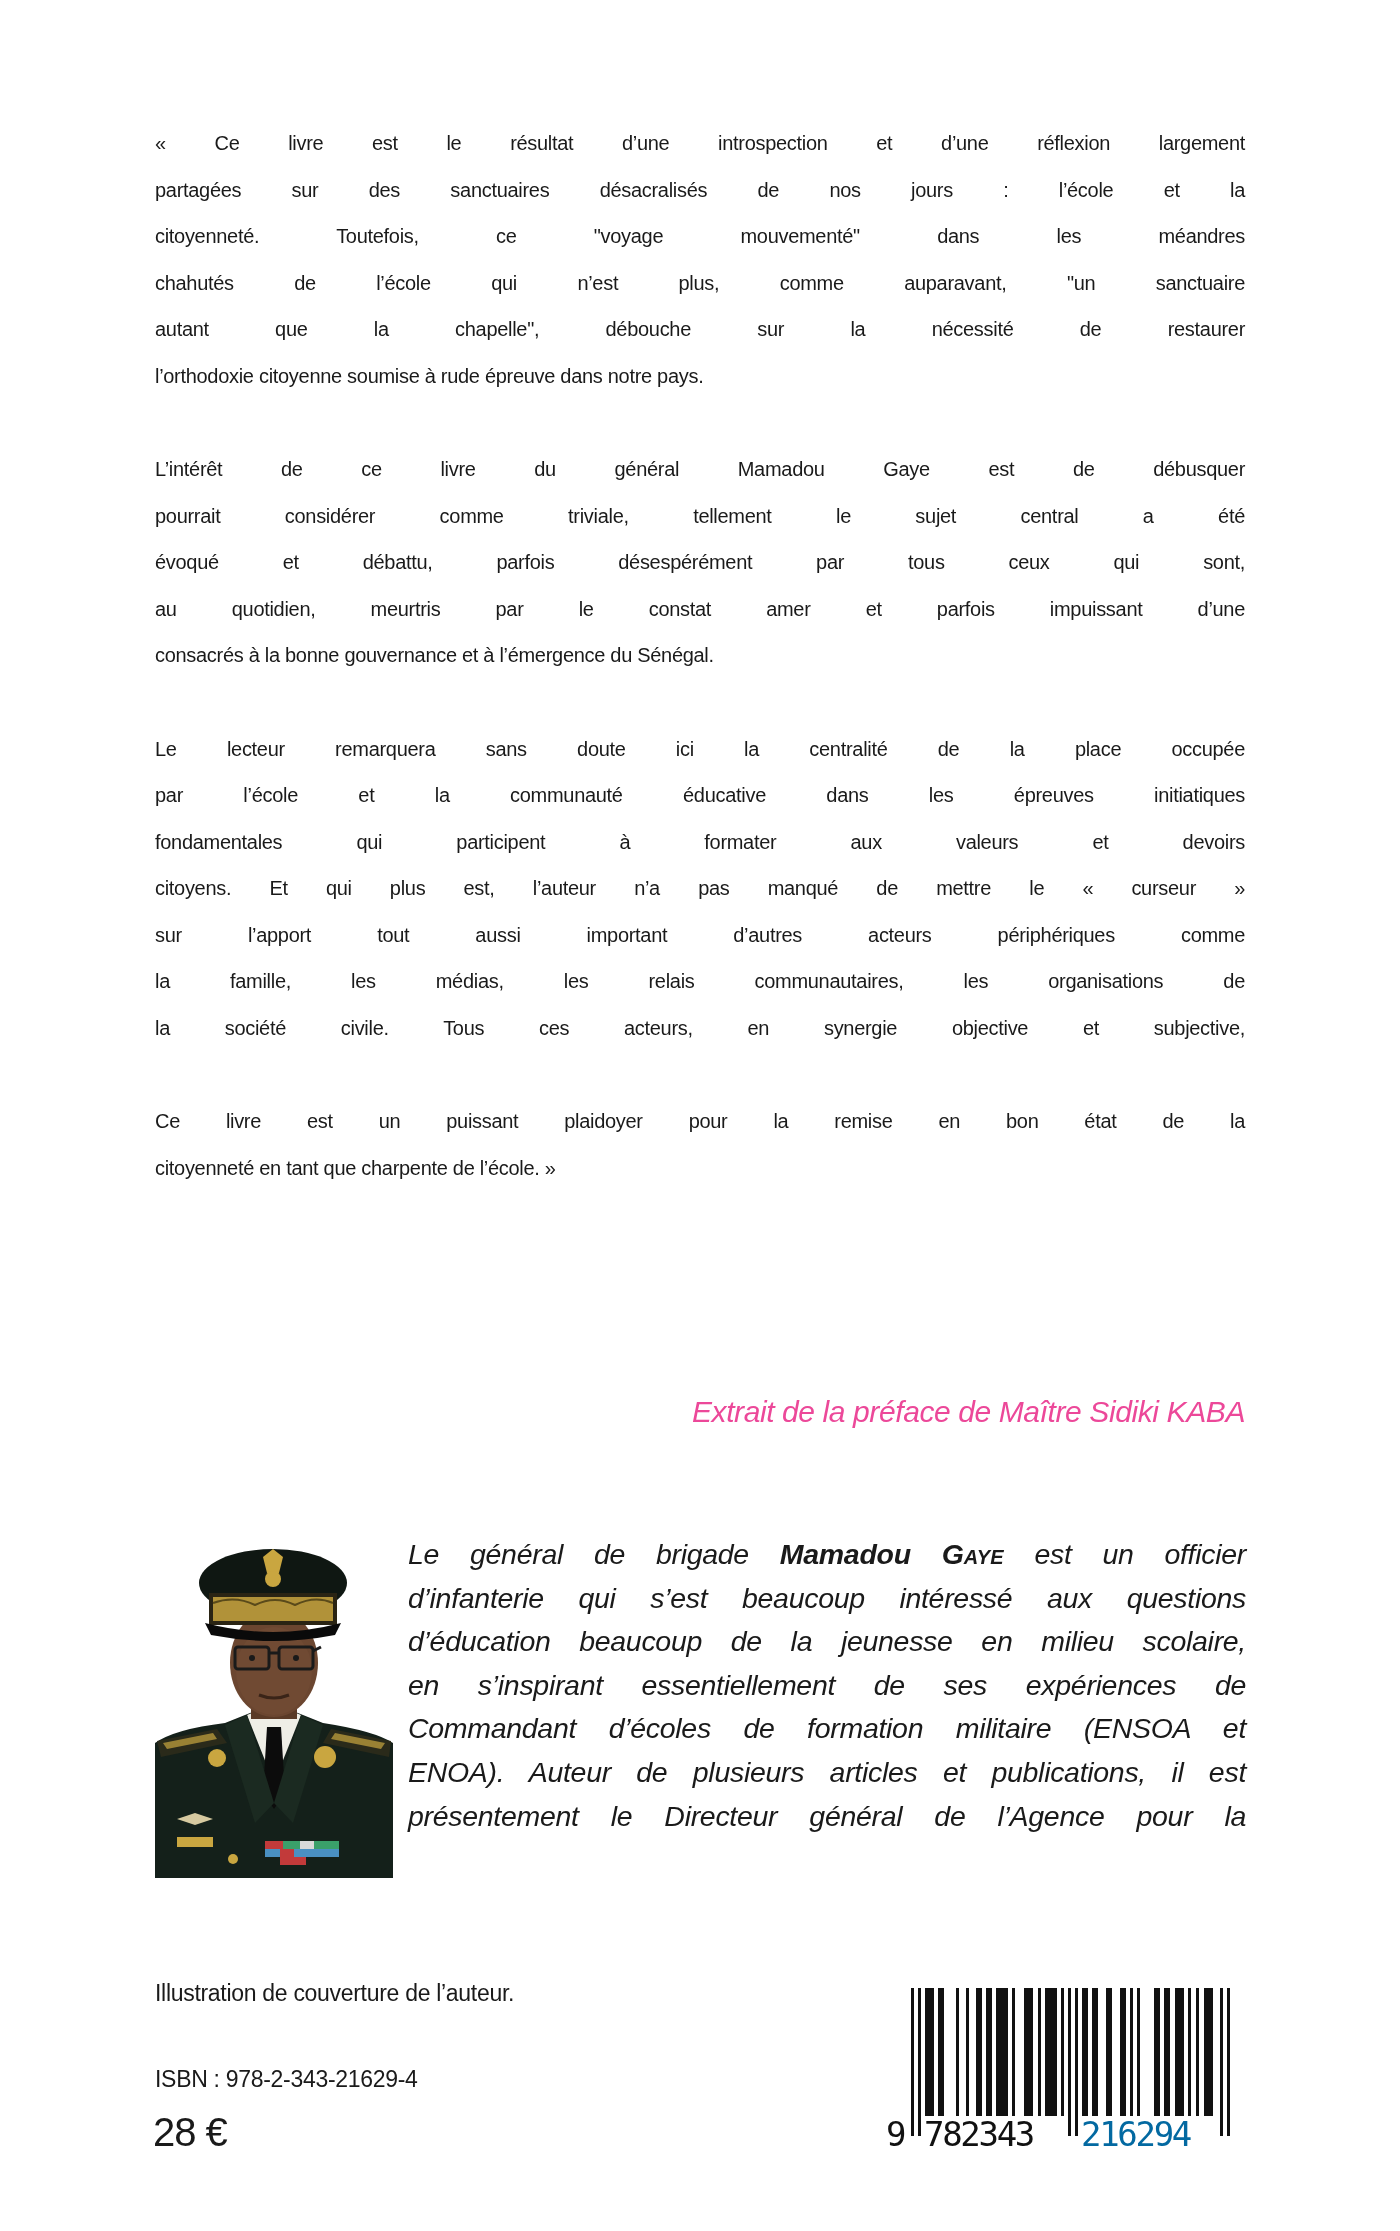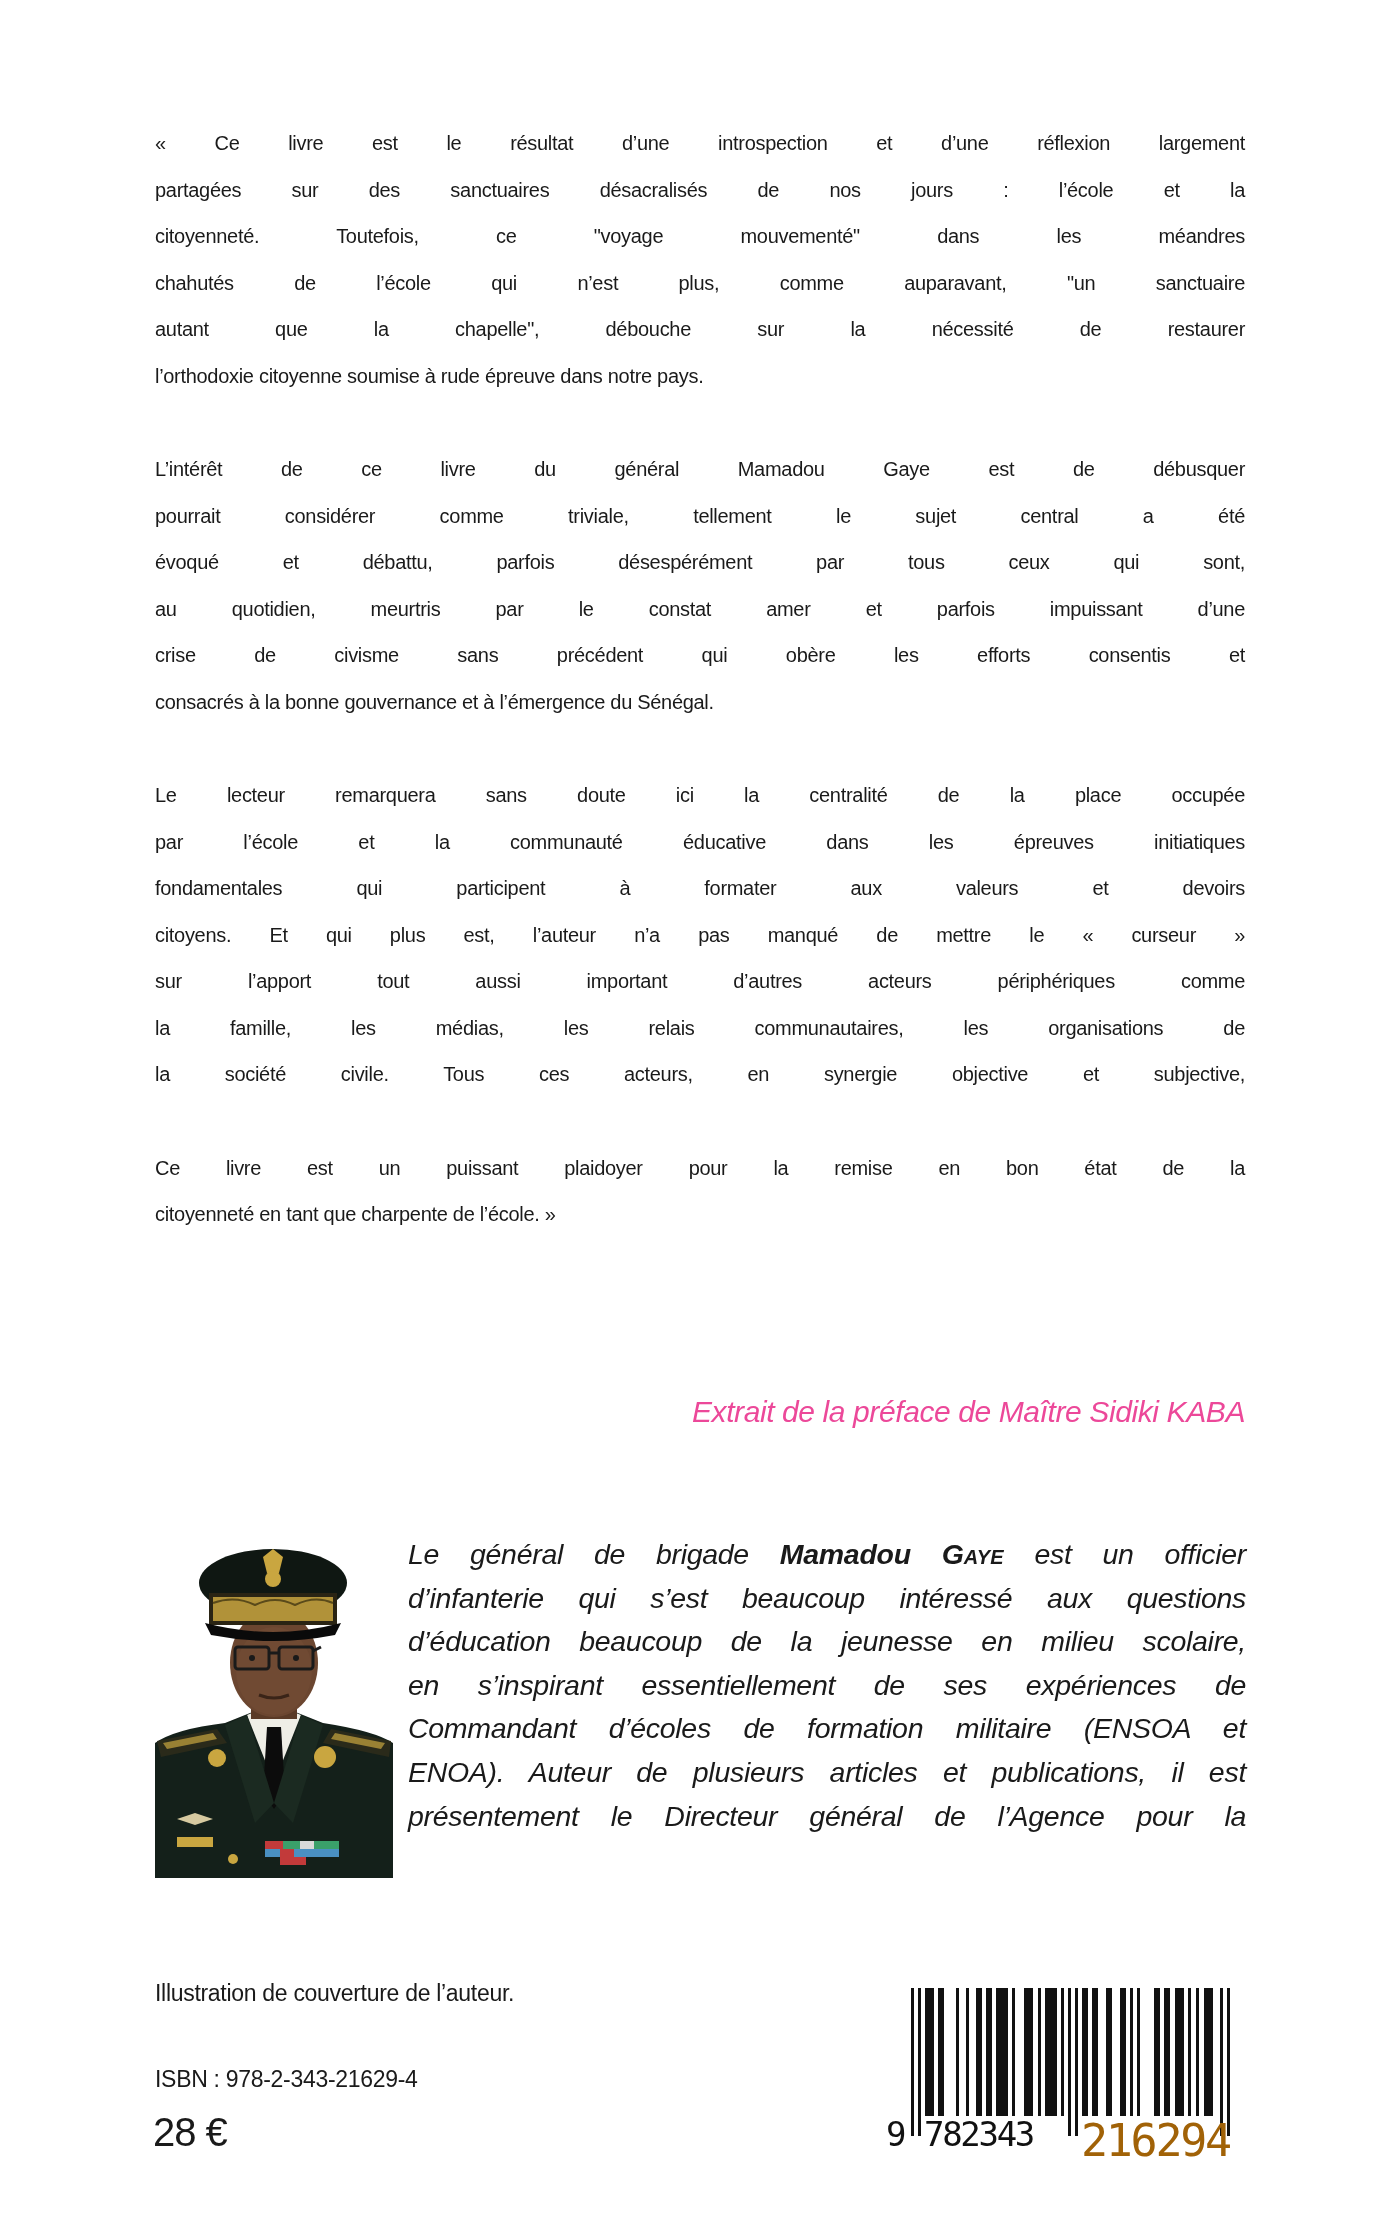--- a/index.html
+++ b/index.html
@@ -42,21 +42,20 @@
       <span class="ln">citoyenneté. Toutefois, ce "voyage mouvementé" dans les méandres</span>
       <span class="ln">chahutés de l’école qui n’est plus, comme auparavant, "un sanctuaire</span>
       <span class="ln">autant que la chapelle", débouche sur la nécessité de restaurer</span>
       <span class="ln last">l’orthodoxie citoyenne soumise à rude épreuve dans notre pays.</span>
     </p>
     <p class="para">
       <span class="ln">L’intérêt de ce livre du général Mamadou Gaye est de débusquer</span>
       <span class="ln">pourrait considérer comme triviale, tellement le sujet central a été</span>
       <span class="ln">évoqué et débattu, parfois désespérément par tous ceux qui sont,</span>
       <span class="ln">au quotidien, meurtris par le constat amer et parfois impuissant d’une</span>
-      <span class="ln">crise de civisme sans précédent qui obère les efforts consentis et</span>
       <span class="ln last">consacrés à la bonne gouvernance et à l’émergence du Sénégal.</span>
     </p>
     <p class="para">
       <span class="ln">Le lecteur remarquera sans doute ici la centralité de la place occupée</span>
       <span class="ln">par l’école et la communauté éducative dans les épreuves initiatiques</span>
       <span class="ln">fondamentales qui participent à formater aux valeurs et devoirs</span>
       <span class="ln">citoyens. Et qui plus est, l’auteur n’a pas manqué de mettre le « curseur »</span>
       <span class="ln">sur l’apport tout aussi important d’autres acteurs périphériques comme</span>
       <span class="ln">la famille, les médias, les relais communautaires, les organisations de</span>
       <span class="ln">la société civile. Tous ces acteurs, en synergie objective et subjective,</span>
@@ -174,16 +173,16 @@
         <rect x="304" y="2" width="3" height="128"></rect>
         <rect x="312" y="2" width="3" height="128"></rect>
         <rect x="320" y="2" width="9" height="128"></rect>
 
         <rect x="336" y="2" width="3" height="148"></rect>
         <rect x="343" y="2" width="3" height="148"></rect>
       </g>
     </svg>
     <span style="position:absolute;left:2px;top:128px;font-family:'DejaVu Sans Mono',monospace;font-size:34px;color:#111;">9</span>
     <span style="position:absolute;left:40px;top:128px;font-family:'DejaVu Sans Mono',monospace;font-size:34px;letter-spacing:-2.3px;color:#111;">782343</span>
-    <span style="position:absolute;left:197px;top:128px;font-family:'DejaVu Sans Mono',monospace;font-size:45px;letter-spacing:-2.3px;color:#a16207;">216294</span>
+    <span style="position:absolute;left:197px;top:128px;font-family:'DejaVu Sans Mono',monospace;font-size:34px;letter-spacing:-2.3px;color:#0369a1;">216294</span>
   </div>
 
 </div>
 
 </body></html>

